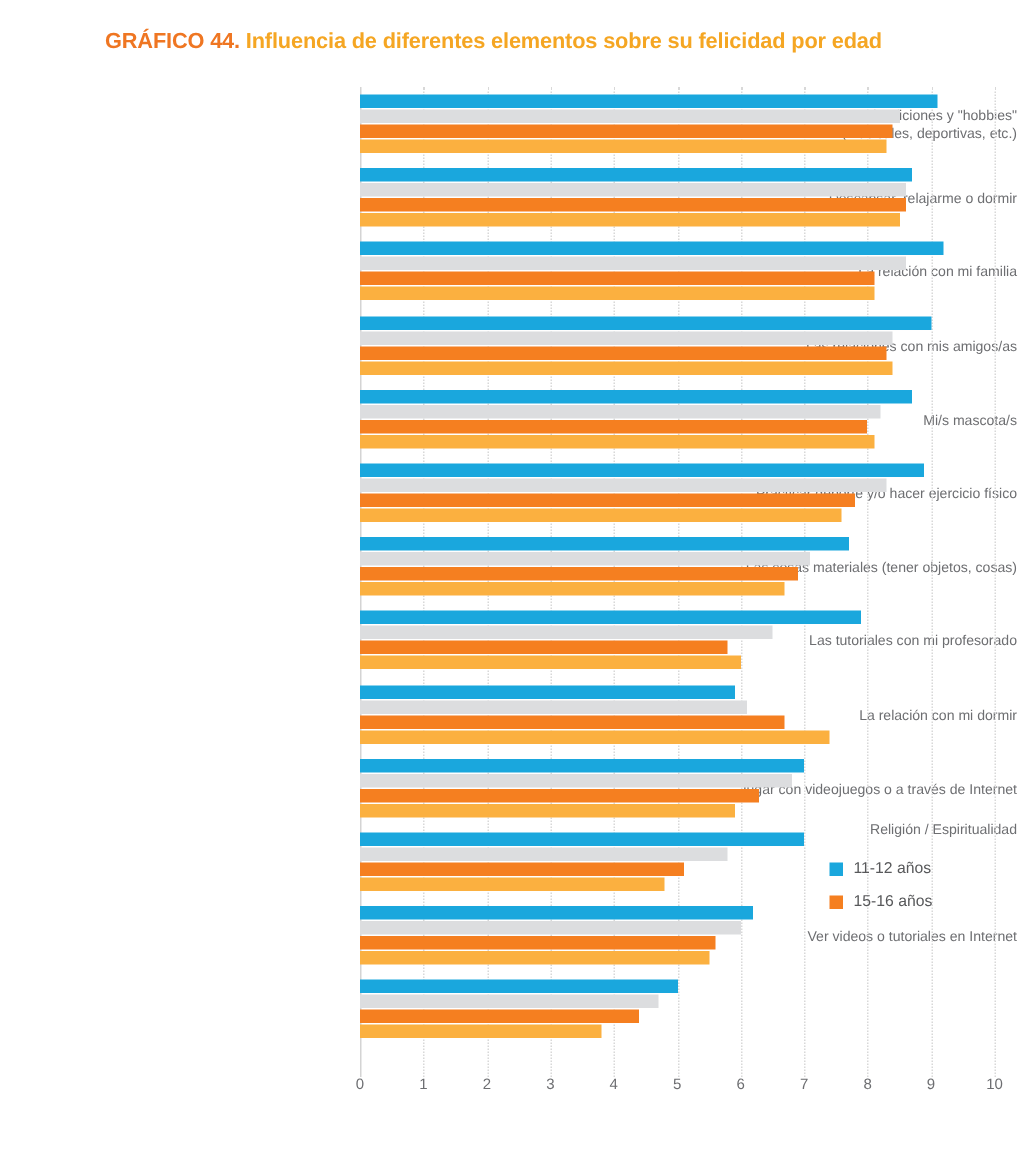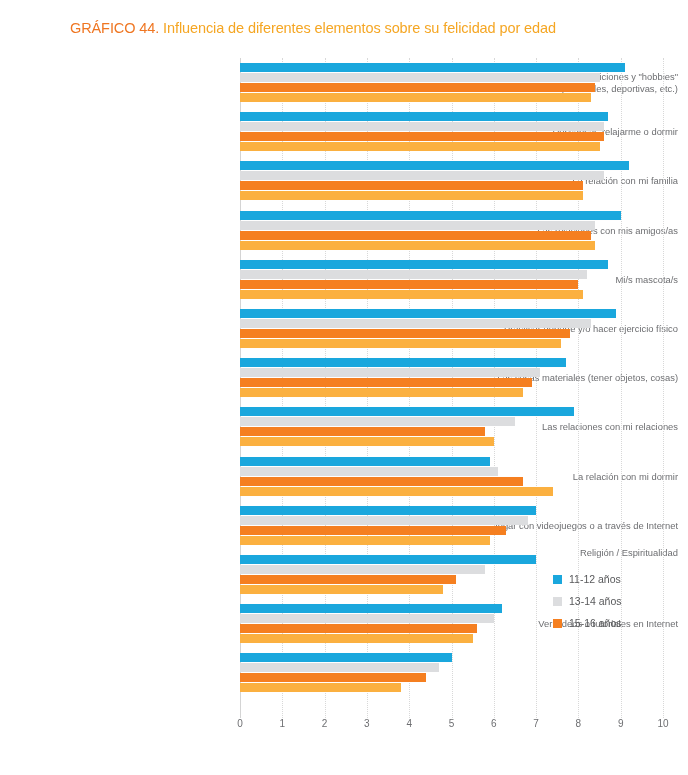--- a/index.html
+++ b/index.html
@@ -15,21 +15,21 @@
     overflow: hidden;
     position: relative;
   }
 
   
   #chart-title {
     position: absolute;
     left: 70px;
     top: 20px;
     font-size: 14.5px;
-    font-weight: normal;
+    font-weight: bold;
     letter-spacing: -0.1px;
     white-space: nowrap;
   }
   #chart-title .title-num {
     color: #ef7622;
   }
   #chart-title .title-rest {
     color: #f5a623;
   }
 
@@ -163,21 +163,21 @@
       <div class="cat-label" style="top: 215.8px;">
         <div>Mi/s mascota/s</div>
       </div>
       <div class="cat-label" style="top: 265px;">
         <div>Practicar deporte y/o hacer ejercicio físico</div>
       </div>
       <div class="cat-label" style="top: 314.2px;">
         <div>Las cosas materiales (tener objetos, cosas)</div>
       </div>
       <div class="cat-label" style="top: 363.4px;">
-        <div>Las relaciones con mi  relaciones</div>
+        <div>Las tutoriales con mi  profesorado</div>
       </div>
       <div class="cat-label" style="top: 412.6px;">
         <div>La relación con mi dormir</div>
       </div>
       <div class="cat-label" style="top: 461.8px;">
         <div>Jugar con videojuegos o a través de Internet</div>
       </div>
       <div class="cat-label" style="top: 489px;">
         <div>Religión / Espiritualidad</div>
       </div>
@@ -297,20 +297,16 @@
     <div class="xtick" style="left: 380.7px;">9</div>
     <div class="xtick" style="left: 423px;">10</div>
   </div>
 
 <div id="legend">
     <div class="legend-item">
       <span class="legend-swatch" style="background: rgb(26, 167, 221);"></span>
       <span class="legend-label">11-12 años</span>
     </div>
     <div class="legend-item">
-      <span class="legend-swatch" style="background: rgb(220, 221, 223);"></span>
-      <span class="legend-label">13-14 años</span>
-    </div>
-    <div class="legend-item">
       <span class="legend-swatch" style="background: rgb(245, 127, 32);"></span>
       <span class="legend-label">15-16 años</span>
     </div>
   </div>
 
 </body></html>

